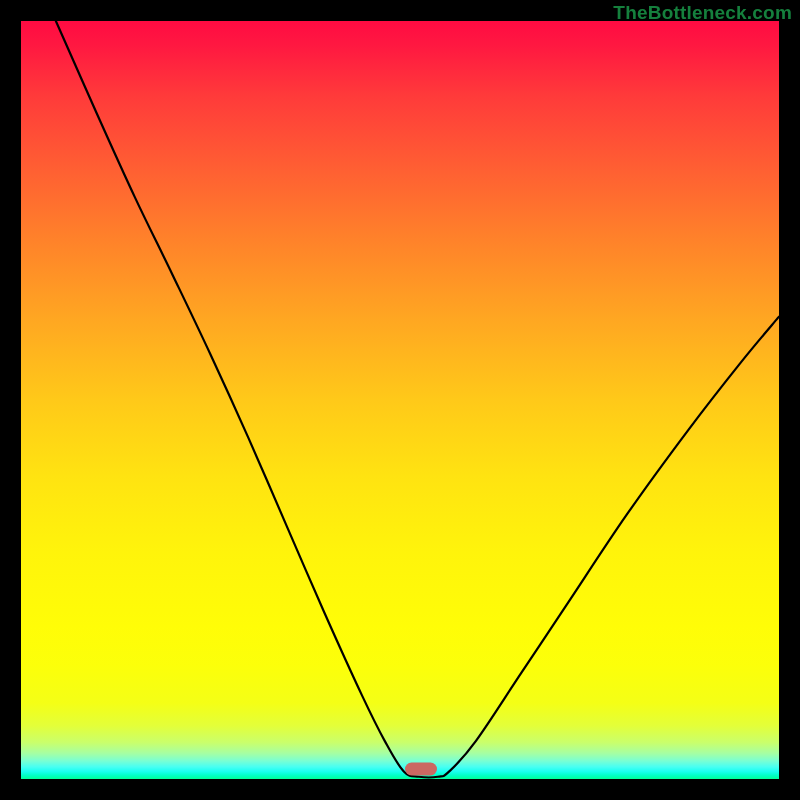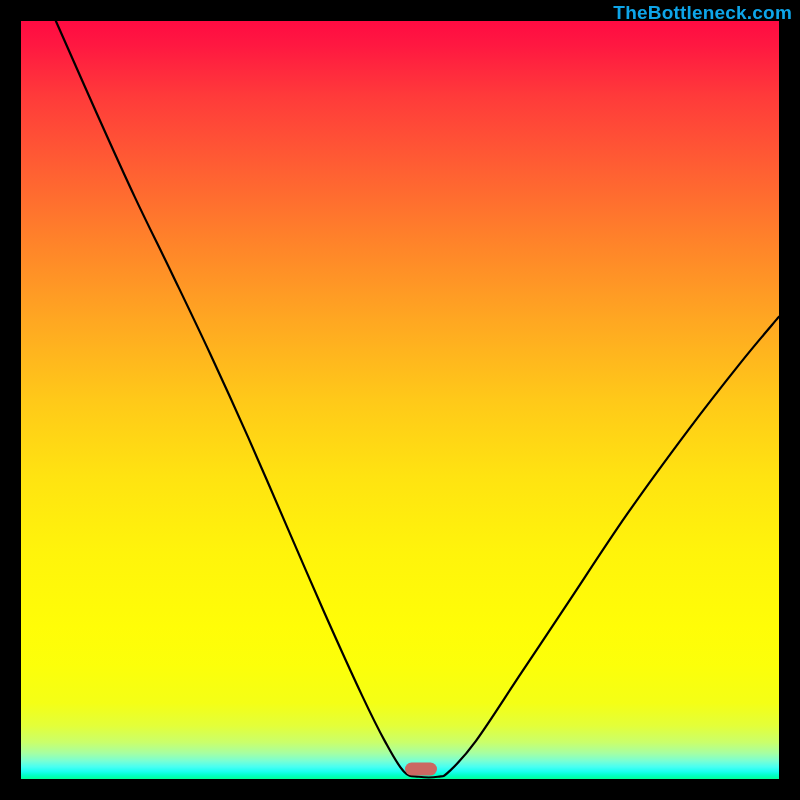--- a/index.html
+++ b/index.html
@@ -65,21 +65,21 @@
     background: #cb6862;
     transform: translate(-50%, -50%);
   }
   .watermark {
     position: absolute;
     top: 2px;
     right: 8px;
     font-family: Arial, Helvetica, sans-serif;
     font-size: 19px;
     font-weight: 600;
-    color: #0ea5e9;
+    color: #15803d;
     letter-spacing: 0.2px;
   }
 </style>
 </head>
 <body>
 
 <div class="frame">
   <div class="plot-area">
     <div class="gradient"></div>
     <svg class="curve" viewBox="0 0 758 758" preserveAspectRatio="none">

